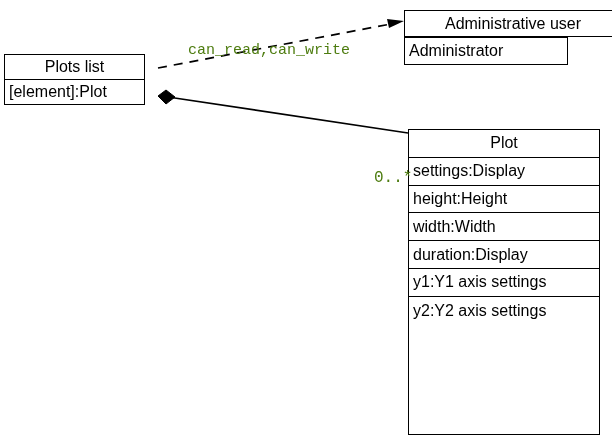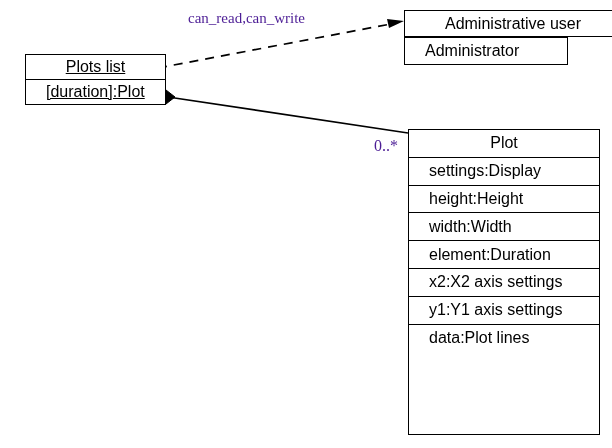--- a/index.html
+++ b/index.html
@@ -39,30 +39,29 @@
     align-items: center;
   }
   .uml-row:last-child {
     border-bottom: none;
   }
   .uml-row.title {
     justify-content: center;
   }
   .uml-row.attr {
     justify-content: flex-start;
-    padding-left: 20px;
+    padding-left: 4px;
   }
 
   
   #class-plots-list {
-    left: 25px;
+    left: 4px;
     top: 54px;
     width: 141px;
     height: 51px;
-    text-decoration: underline;
   }
   #class-plots-list .uml-row {
     height: 24.7px;
     font-size: 16px;
   }
 
   
   #class-admin-user {
     left: 404px;
     top: 10px;
@@ -95,25 +94,26 @@
     height: 306px;
     text-align: center;
   }
   #class-plot .uml-row {
     height: 27.8px;
     font-size: 16px;
   }
 
   .edge-label {
     position: absolute;
-    font-family: Liberation Serif, serif;
+    font-family: Liberation Mono, monospace;
     font-size: 15px;
-    color: #4c1d95;
+    color: #4d7c0f;
     white-space: nowrap;
     z-index: 4;
+    margin-top: 32px;
   }
   #label-dependency {
     left: 188px;
     top: 10px;
   }
   #label-multiplicity {
     left: 374px;
     top: 137px;
     font-size: 16px;
   }
@@ -129,33 +129,32 @@
   </g>
 
   <g>
     <line x1="168" y1="97" x2="408" y2="133" stroke="#000000" stroke-width="1.7"></line>
     <polygon points="158,96 166,90 175,97 166,104" fill="#000000" stroke="#000000" stroke-width="1"></polygon>
   </g>
 </svg>
 
 <div class="uml-class" id="class-plots-list">
   <div class="uml-row title">Plots list</div>
-  <div class="uml-row attr">[duration]:Plot</div>
+  <div class="uml-row attr">[element]:Plot</div>
 </div>
 
 <div id="class-admin-user" class="uml-class">
   <div class="uml-row r-title title">Administrative user</div>
   <div class="uml-row r-item attr">Administrator</div>
 </div>
 
 <div class="uml-class" id="class-plot">
   <div class="uml-row title">Plot</div>
   <div class="uml-row attr">settings:Display</div>
   <div class="uml-row attr">height:Height</div>
   <div class="uml-row attr">width:Width</div>
-  <div class="uml-row attr">element:Duration</div>
-  <div class="uml-row attr">x2:X2 axis settings</div>
+  <div class="uml-row attr">duration:Display</div>
   <div class="uml-row attr">y1:Y1 axis settings</div>
-  <div class="uml-row attr">data:Plot lines</div>
+  <div class="uml-row attr">y2:Y2 axis settings</div>
 </div>
 
 <div class="edge-label" id="label-dependency">can_read,can_write</div>
 <div class="edge-label" id="label-multiplicity">0..*</div>
 
 </body></html>

